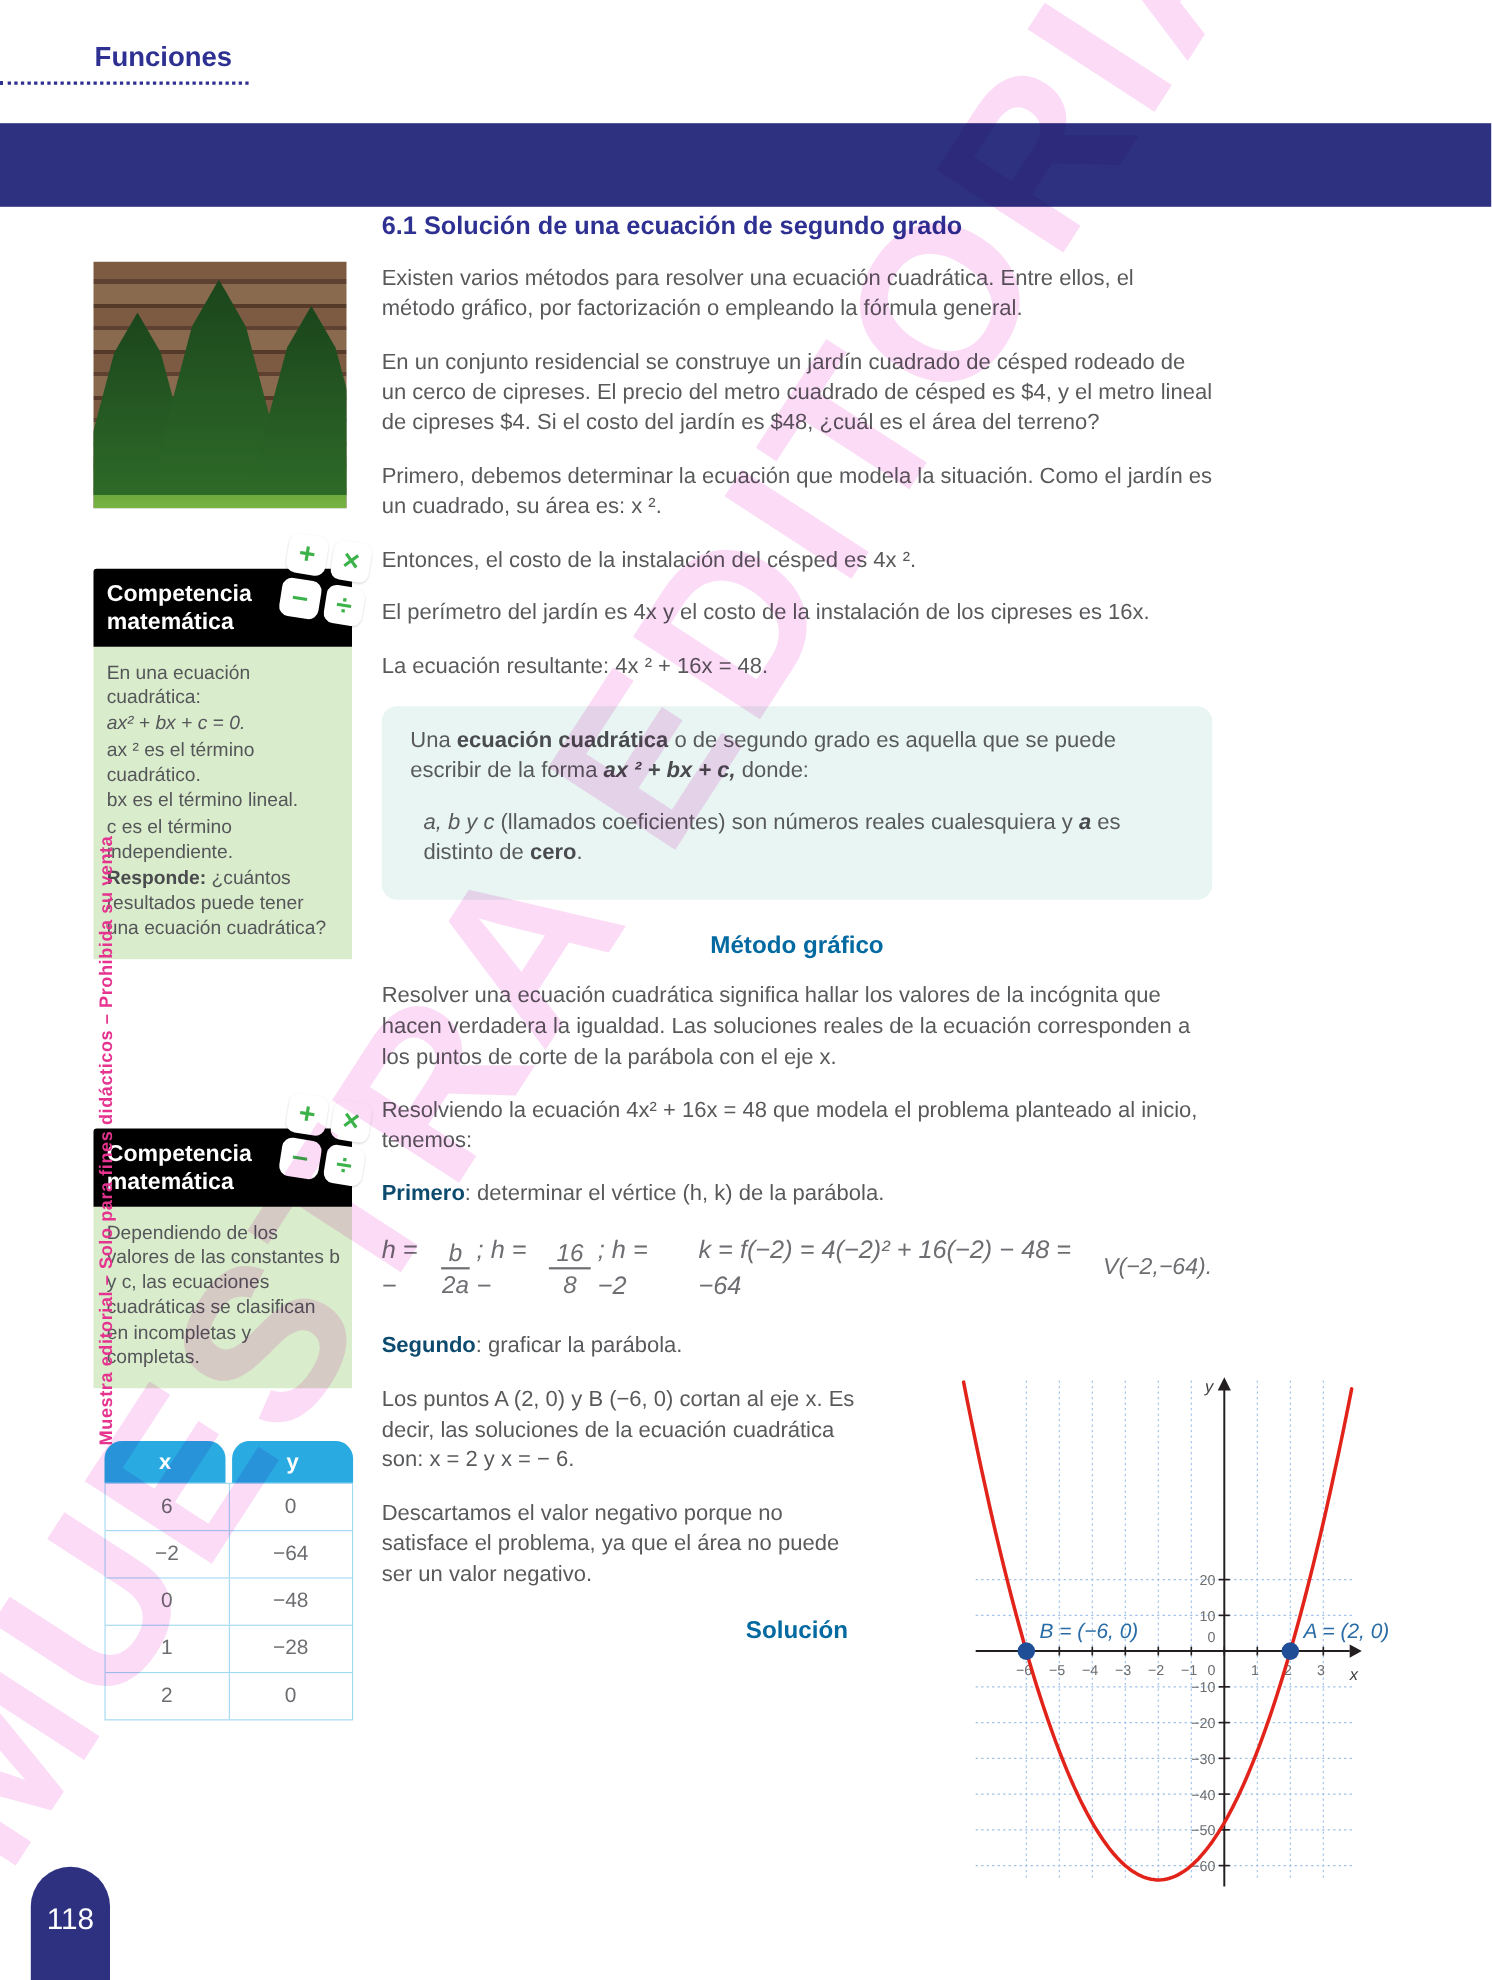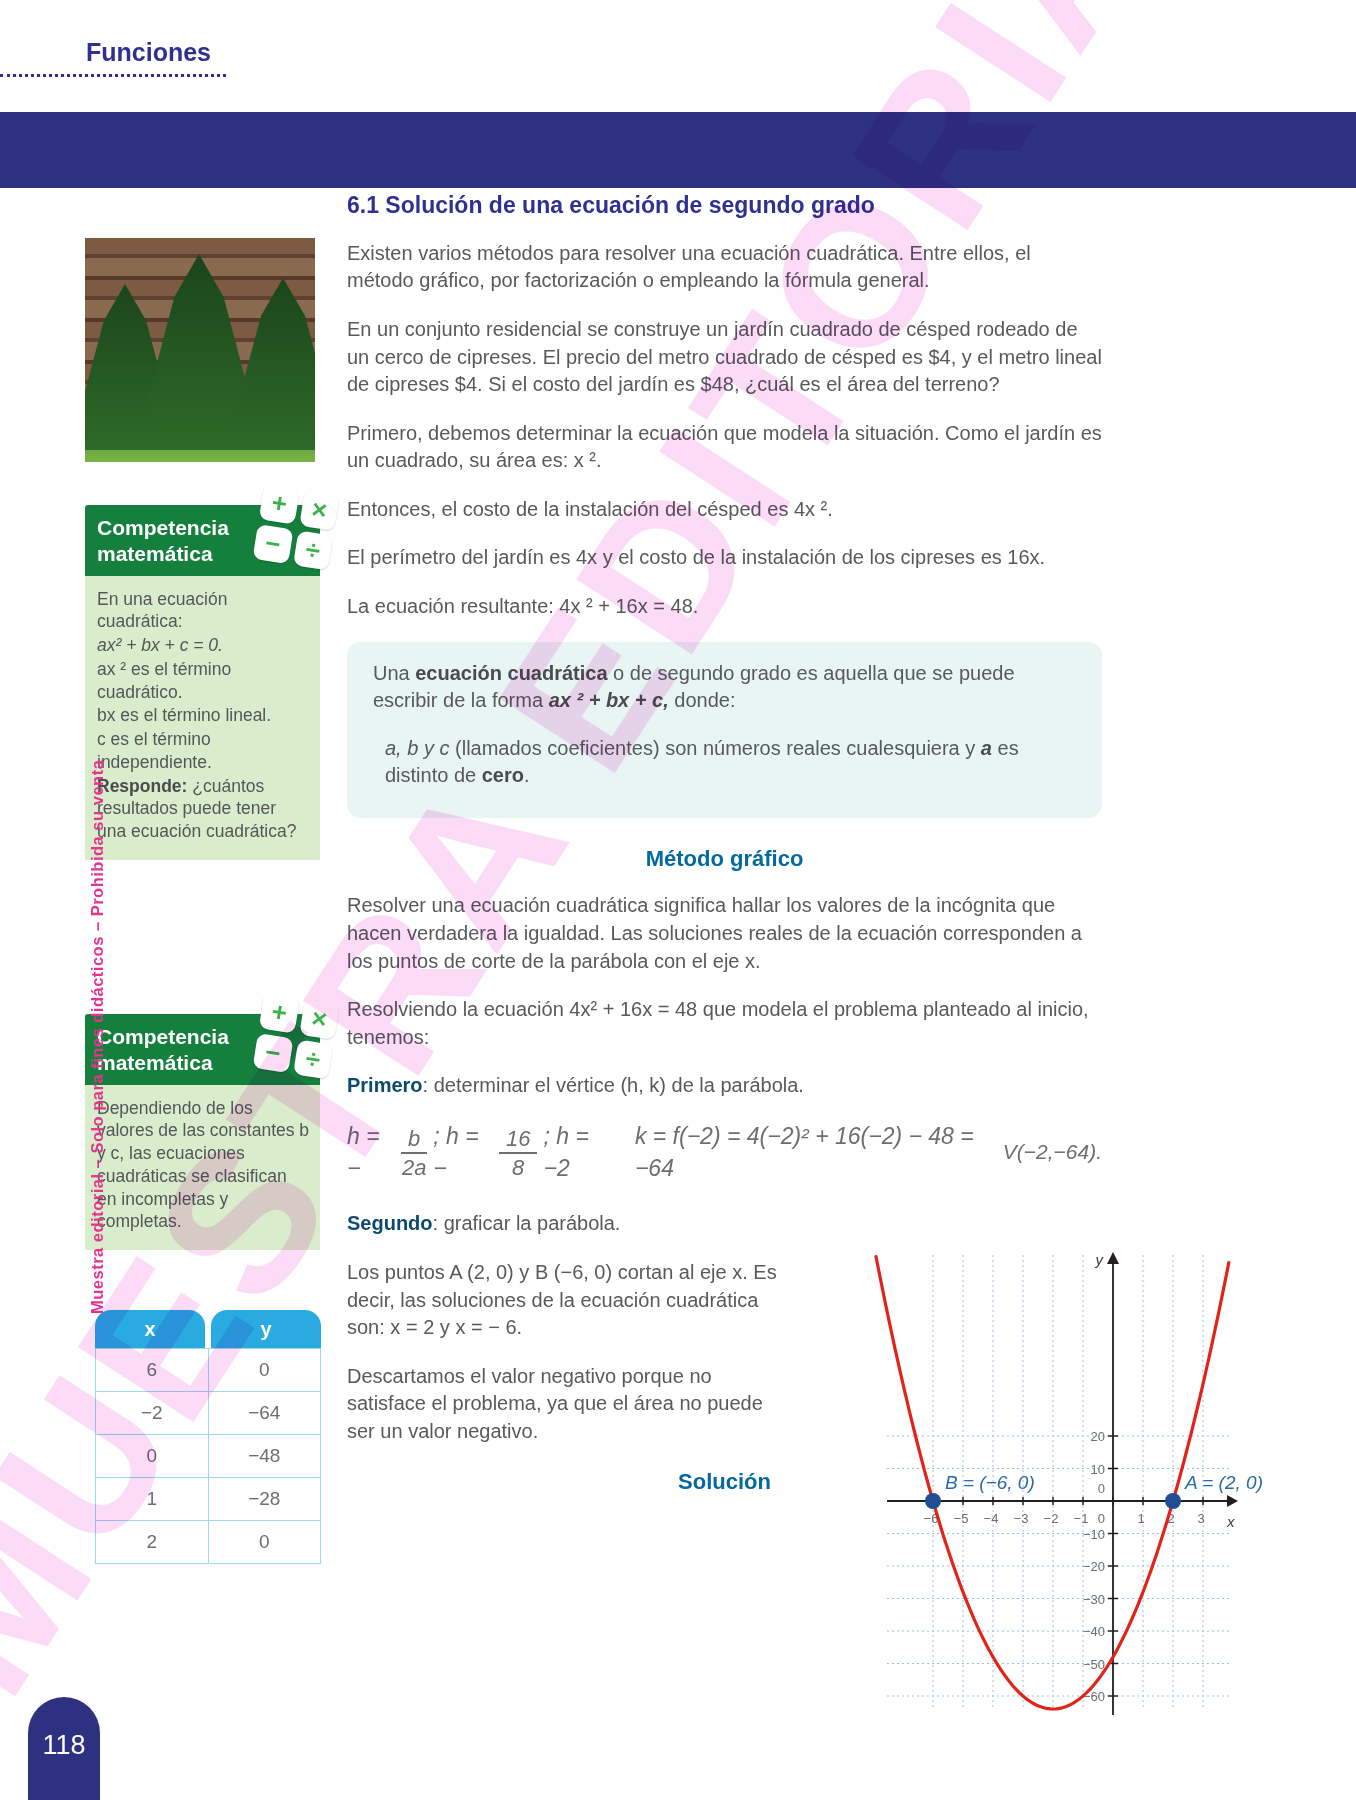--- a/index.html
+++ b/index.html
@@ -16,22 +16,22 @@
   .photo { position:absolute; left:85px; top:238px; width:230px; height:224px; overflow:hidden; z-index:2;
     background:repeating-linear-gradient(180deg,#7d5b43 0 16px,#5e4130 16px 20px,#8a6a4e 20px 38px,#553a2a 38px 42px); }
   .photo .grass { position:absolute; left:0; bottom:0; width:100%; height:46px; background:linear-gradient(180deg,#4c8a2e,#79b544); }
   .photo .tree { position:absolute; background:linear-gradient(180deg,#1b451c,#2e6a28);
     clip-path:polygon(50% 0,72% 22%,84% 48%,96% 74%,100% 100%,0 100%,4% 74%,16% 48%,28% 22%); }
   .photo .t1 { left:-8px; top:46px; width:96px; height:166px; }
   .photo .t2 { left:58px; top:16px; width:112px; height:196px; }
   .photo .t3 { left:148px; top:40px; width:100px; height:172px; }
 
   .comp-box { position:absolute; left:85px; width:235px; z-index:2; }
-  .comp-box .hd { position:relative; background:#15803d; color:#fff; font-weight:bold; font-size:21px; line-height:1.25;
-    padding:10px 12px 8px; border-radius:3px 3px 0 0; }
+  .comp-box .hd { position:relative; background:#000000; color:#fff; font-weight:bold; font-size:21px; line-height:1.25;
+    padding:10px 12px 8px; border-radius:3px 3px 0 0;margin-top:12px; }
   .calc-icon { position:absolute; right:-14px; top:-16px; width:76px; height:76px; transform:rotate(9deg);
     display:grid; grid-template-columns:1fr 1fr; grid-template-rows:1fr 1fr; gap:5px; }
   .calc-icon span { background:#fff; border-radius:9px; color:#3cb24a; font-weight:bold; font-size:26px;
     display:flex; align-items:center; justify-content:center; box-shadow:0 1px 2px rgba(0,0,0,.18); }
   .comp-box .bd { background:#d9eccb; padding:12px 10px 16px 12px; font-size:17.5px; line-height:1.3; color:#55565a; }
   .comp-box .bd div { margin-bottom:1px; }
   .comp-box .bd .math { font-style:italic; }
   .comp-box .bd b { color:#4a4b4e; }
   #box1 { top:505px; }
   #box2 { top:1014px; }

